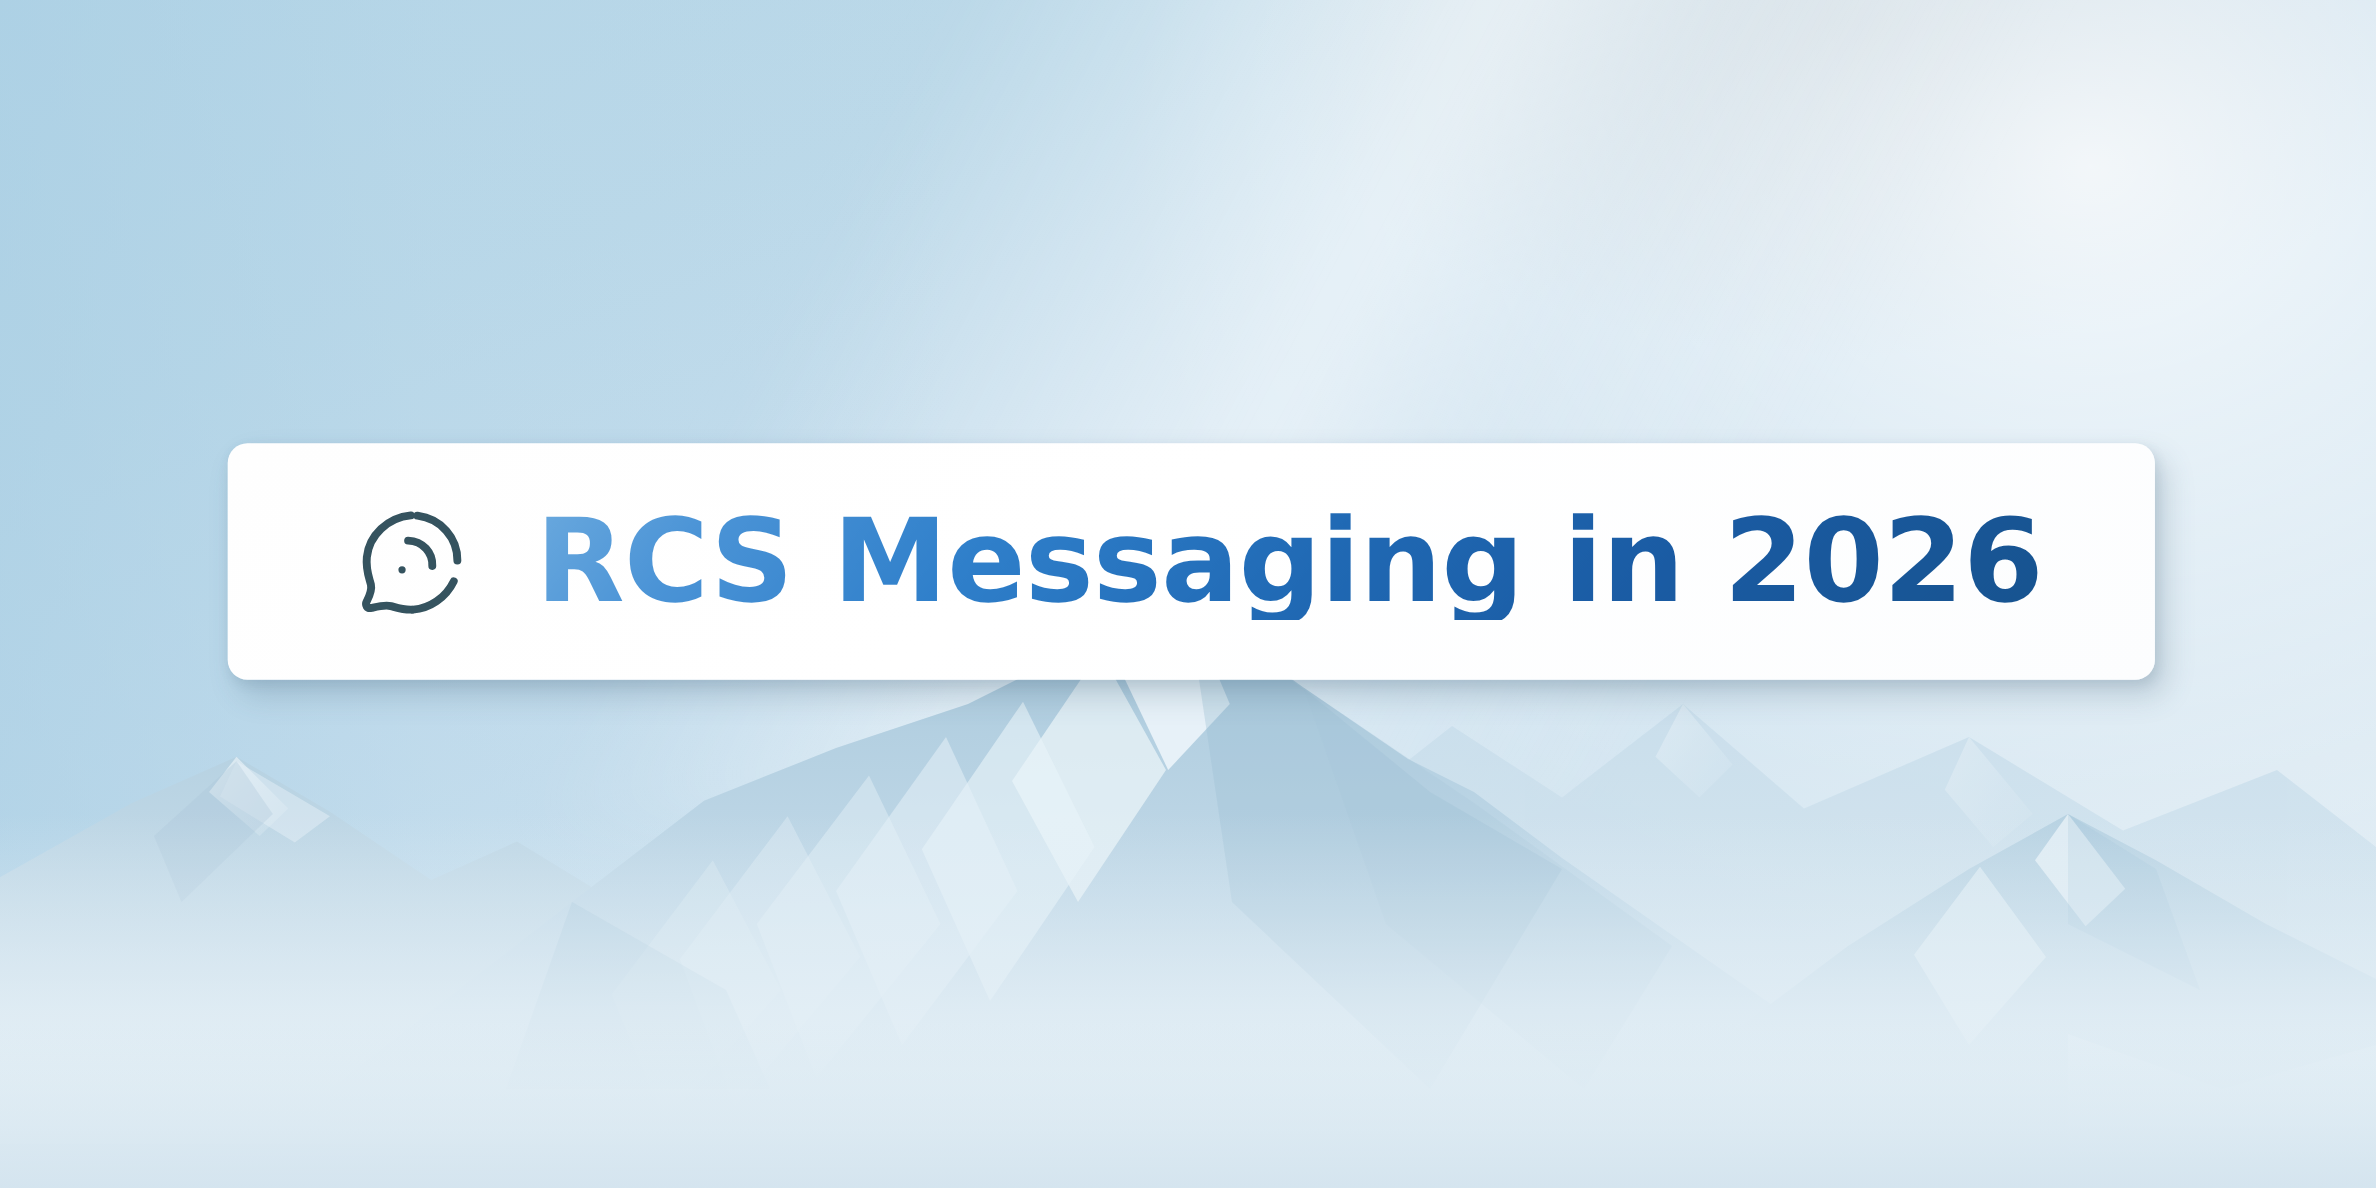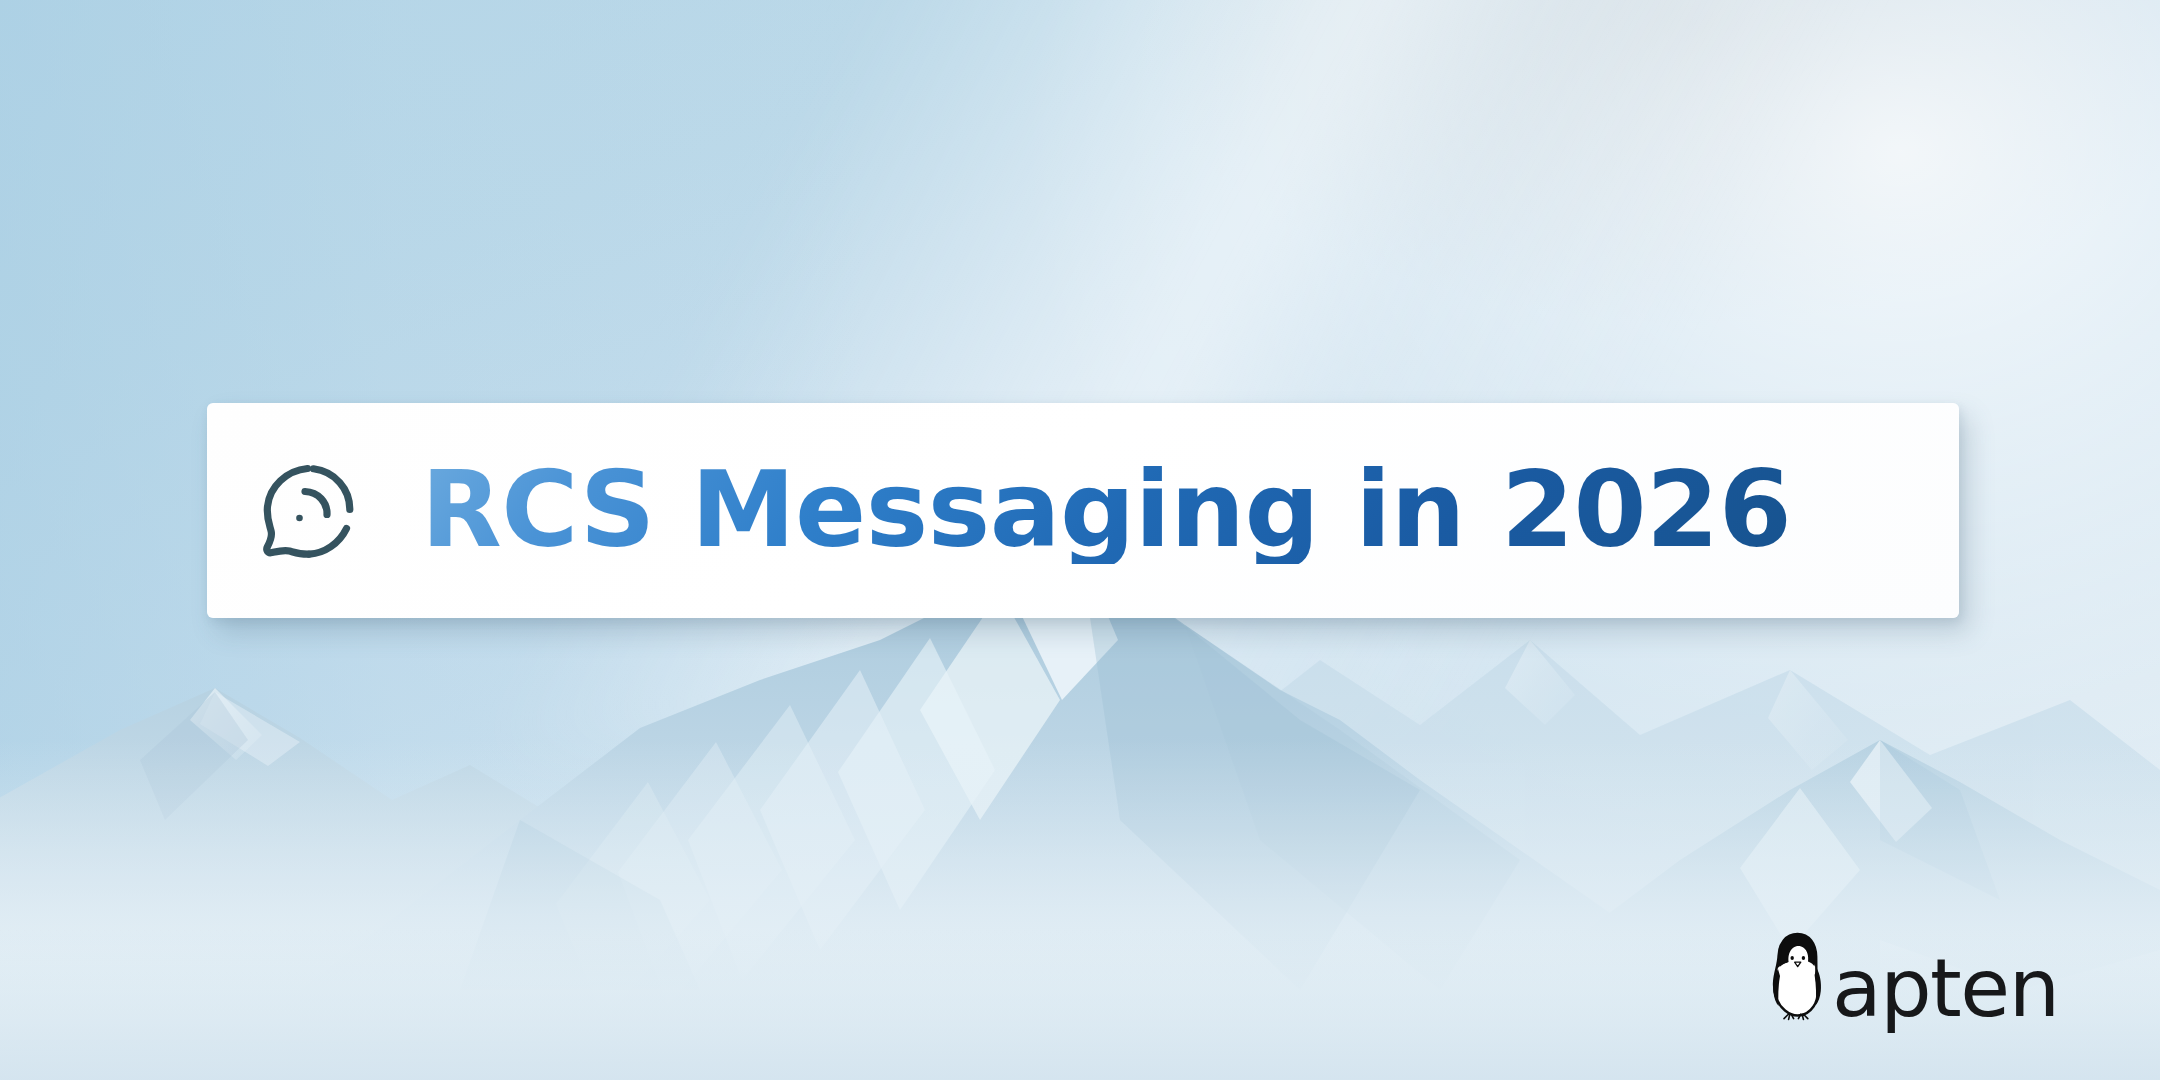--- a/index.html
+++ b/index.html
@@ -108,27 +108,27 @@
   }
 
   
   .title-card {
     position: absolute;
     left: 207px;
     top: 403px;
     width: 1752px;
     height: 215px;
     background: linear-gradient(150deg, #fefefe 0%, #ffffff 45%, #fcfdfe 100%);
-    border-radius: 6px;
+    border-radius: 18px;
     box-shadow:
       10px 14px 26px rgba(66,96,120,0.22),
       2px 4px 10px rgba(66,96,120,0.12);
     display: flex;
     align-items: center;
-    padding-left: 46px;
+    padding-left: 112px;
     box-sizing: border-box;
   }
 
   .card-icon {
     flex: 0 0 auto;
     width: 108px;
     height: 108px;
     margin-right: 60px;
     display: block;
   }
@@ -278,70 +278,14 @@
           <path d="M52.0 34.5
                    C 65.5 35.0, 74.5 45.5, 74.0 57.5"></path>
 
           <circle cx="46.5" cy="61.0" r="3.3" fill="#35535f" stroke="none"></circle>
         </g>
       </svg>
     </span>
     <h1 class="card-title">RCS Messaging in 2026</h1>
   </div>
 
-  <div class="brand">
-    <span class="brand-mark">
-      <svg viewBox="0 0 54 96" aria-hidden="true">
-
-        <path d="M27.5 6
-                 C 15.5 6, 9.0 16.0, 8.6 27.5
-                 C 8.3 36.0, 5.0 44.0, 4.2 53.0
-                 C 3.2 64.5, 7.0 76.0, 15.0 82.5
-                 C 19.5 86.2, 24.0 87.5, 27.6 87.5
-                 C 33.5 87.5, 39.5 84.5, 43.5 78.5
-                 C 47.8 72.0, 48.6 63.0, 47.2 54.0
-                 C 46.0 46.0, 46.4 37.0, 46.2 28.5
-                 C 45.9 16.0, 39.5 6, 27.5 6 Z" fill="#ffffff" stroke="#0d0d0d" stroke-width="2.4"></path>
-
-        <path d="M27.5 6
-                 C 15.5 6, 9.0 16.0, 8.6 27.5
-                 C 8.4 32.5, 7.4 37.0, 6.4 41.5
-                 C 9.0 38.0, 13.0 35.5, 17.5 34.6
-                 C 16.0 29.0, 17.4 22.0, 22.0 18.6
-                 C 25.6 16.0, 30.5 16.0, 34.2 18.4
-                 C 38.6 21.4, 40.6 27.0, 39.6 33.0
-                 C 43.0 34.5, 45.2 37.0, 46.2 40.0
-                 C 46.2 36.0, 46.3 32.0, 46.2 28.5
-                 C 45.9 16.0, 39.5 6, 27.5 6 Z" fill="#0d0d0d"></path>
-
-        <path d="M27.6 8.5 C 17.0 8.5, 11.0 17.0, 10.8 28.0
-                 C 10.7 32.0, 10.2 35.5, 9.5 39.0
-                 C 12.5 36.2, 15.5 34.8, 18.6 34.0
-                 C 17.8 28.6, 19.2 22.8, 23.2 19.8
-                 C 26.4 17.4, 30.4 17.4, 33.6 19.8
-                 C 37.4 22.6, 38.8 28.2, 38.0 33.6
-                 C 41.0 34.6, 43.2 36.4, 44.6 38.6
-                 C 44.4 35.0, 44.4 31.5, 44.3 28.0
-                 C 44.1 17.0, 38.2 8.5, 27.6 8.5 Z" fill="#0d0d0d"></path>
-
-        <path d="M8.0 41.0
-                 C 4.2 47.0, 2.6 56.0, 3.4 64.0
-                 C 4.0 70.0, 6.0 75.0, 8.6 78.0
-                 C 8.0 69.0, 8.2 58.0, 10.0 48.0 Z" fill="#0d0d0d"></path>
-
-        <path d="M46.6 40.0
-                 C 50.0 46.0, 51.6 55.0, 50.8 63.0
-                 C 50.2 69.0, 48.4 74.0, 45.8 77.0
-                 C 46.4 68.0, 46.2 57.0, 44.6 47.0 Z" fill="#0d0d0d"></path>
-
-        <ellipse cx="22.2" cy="30.0" rx="1.7" ry="2.1" fill="#0d0d0d"></ellipse>
-        <ellipse cx="33.4" cy="30.0" rx="1.7" ry="2.1" fill="#0d0d0d"></ellipse>
-
-        <path d="M24.6 34.2 L30.8 34.2 L27.7 38.6 Z" fill="#ffffff" stroke="#0d0d0d" stroke-width="1.3" stroke-linejoin="round"></path>
-
-        <path d="M18.6 86.0 L14.0 90.6 M19.8 86.4 L18.6 91.4 M21.2 86.2 L23.6 90.6" stroke="#0d0d0d" stroke-width="1.6" stroke-linecap="round" fill="none"></path>
-        <path d="M33.2 86.0 L37.8 90.6 M32.2 86.4 L33.4 91.4 M30.8 86.2 L28.4 90.6" stroke="#0d0d0d" stroke-width="1.6" stroke-linecap="round" fill="none"></path>
-      </svg>
-    </span>
-    <span class="brand-word">apten</span>
-  </div>
 
 </div>
 
 </body></html>

